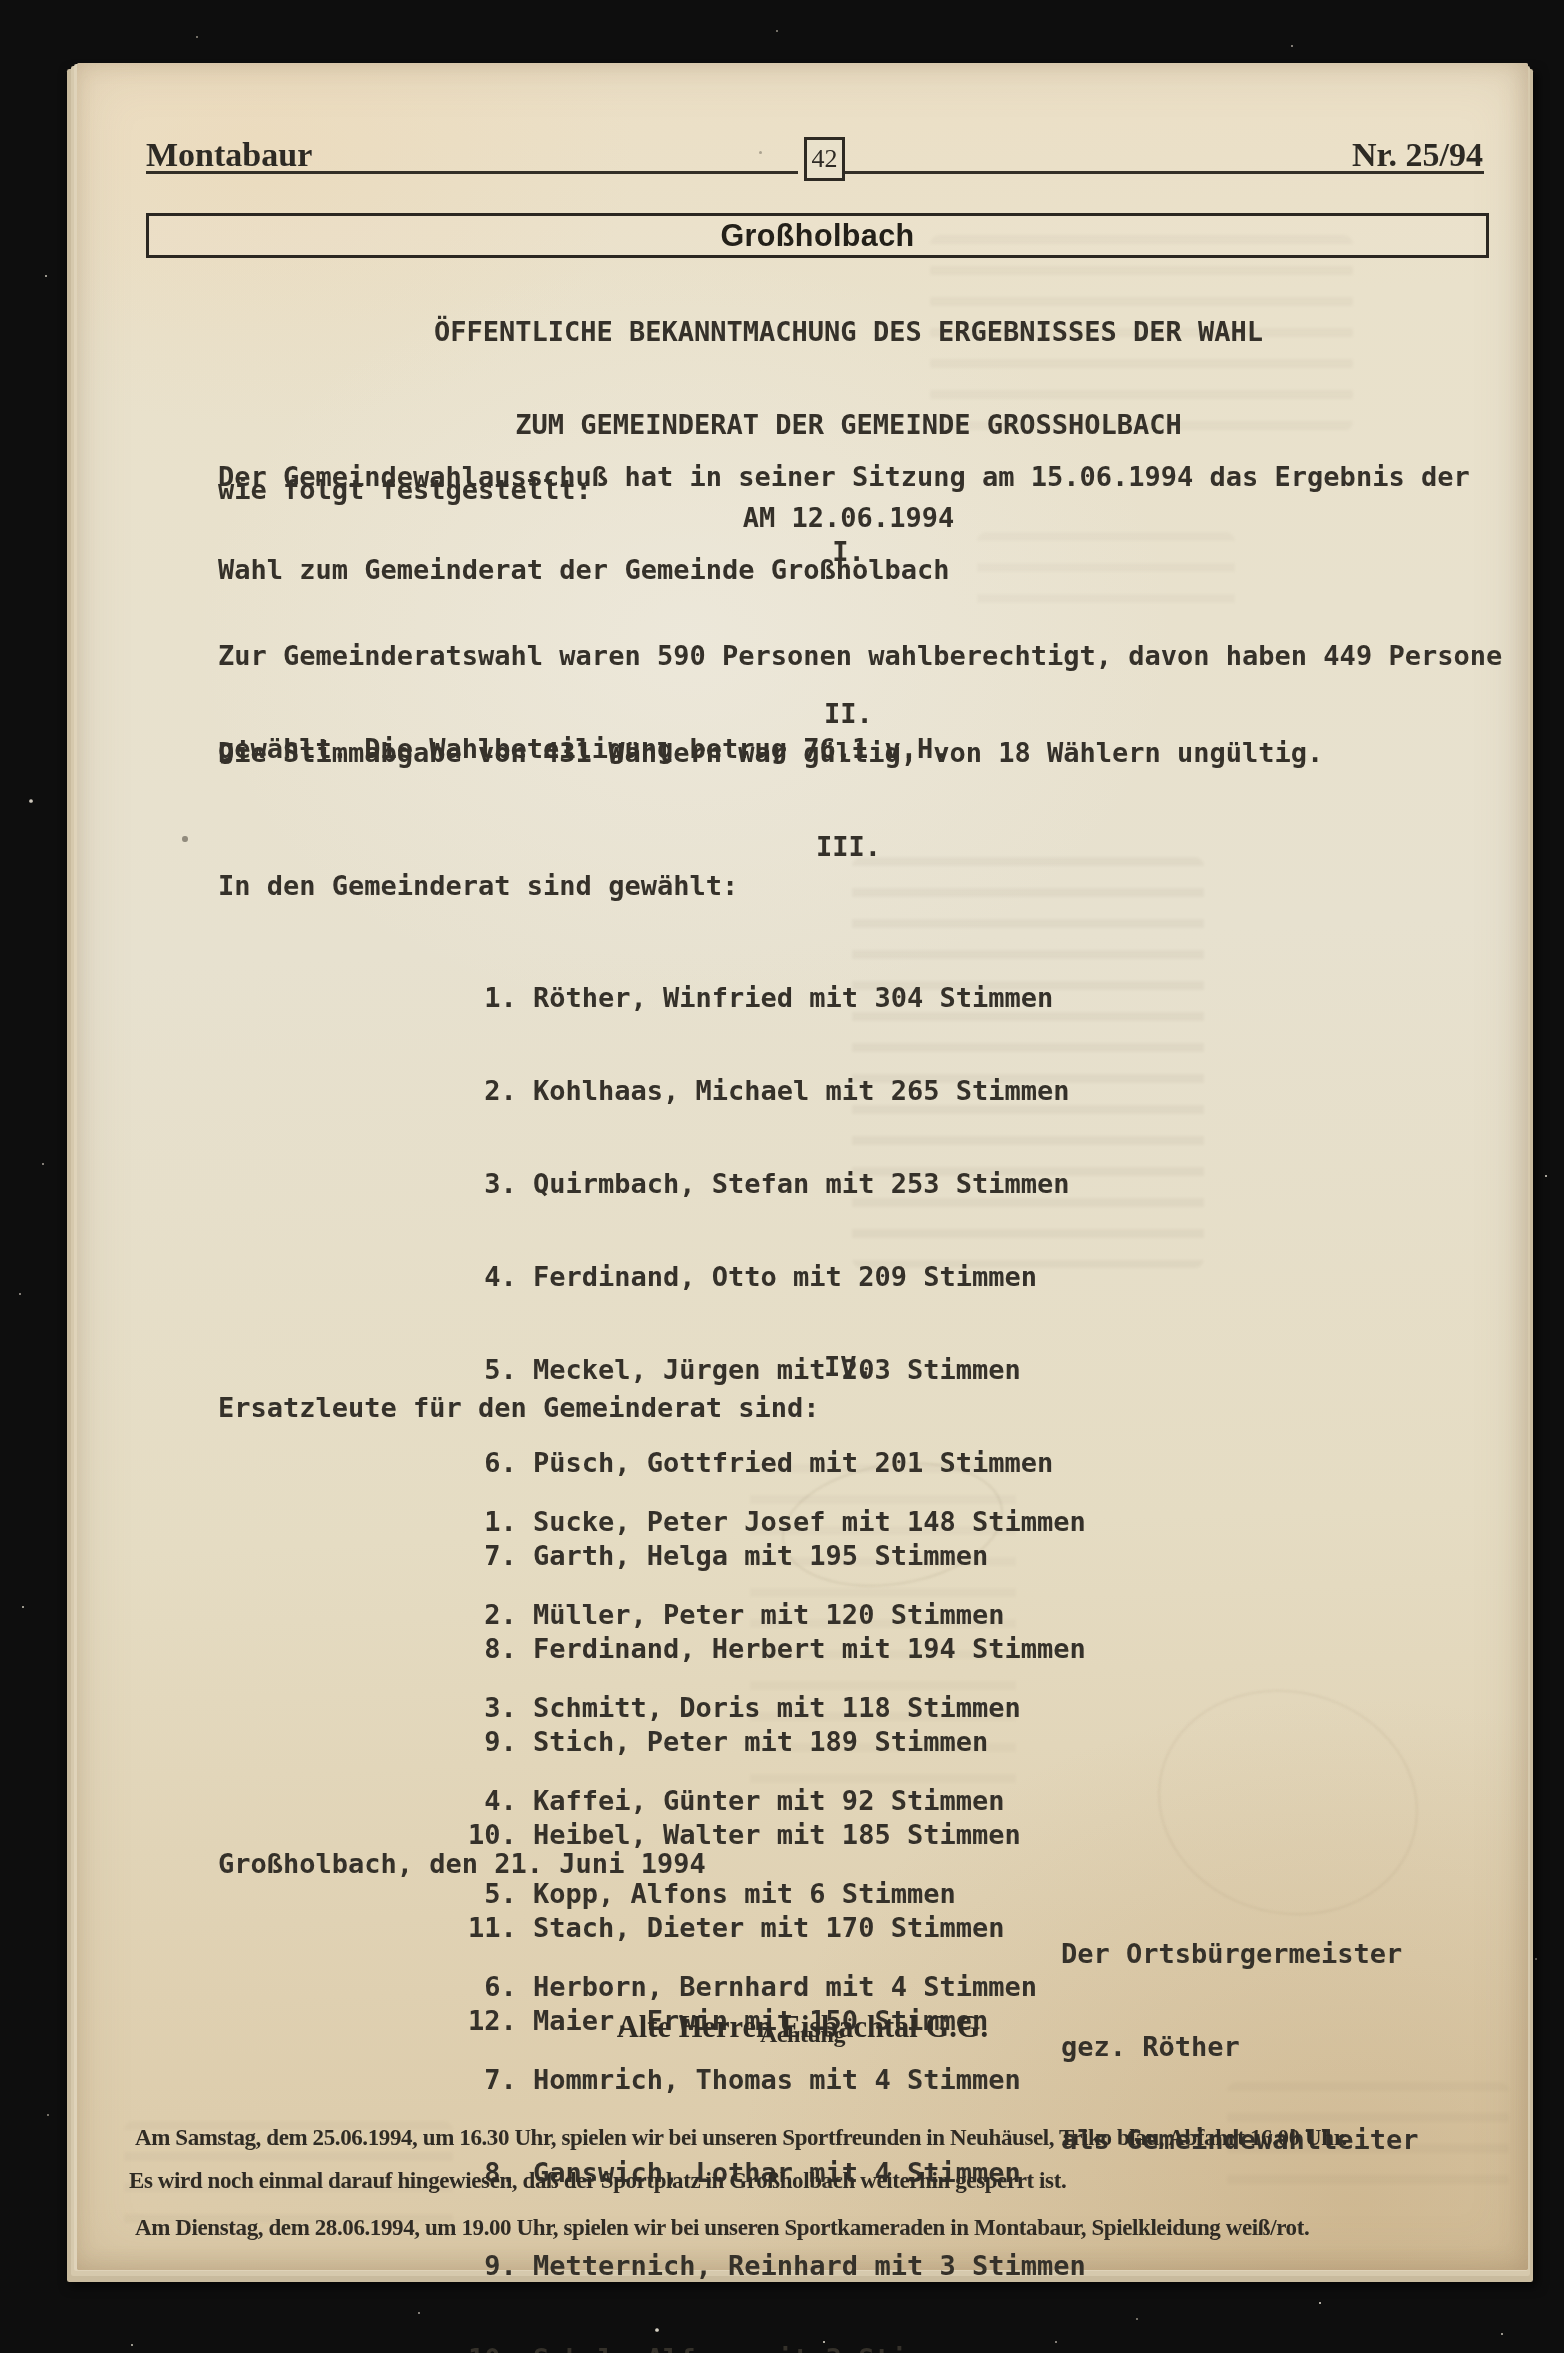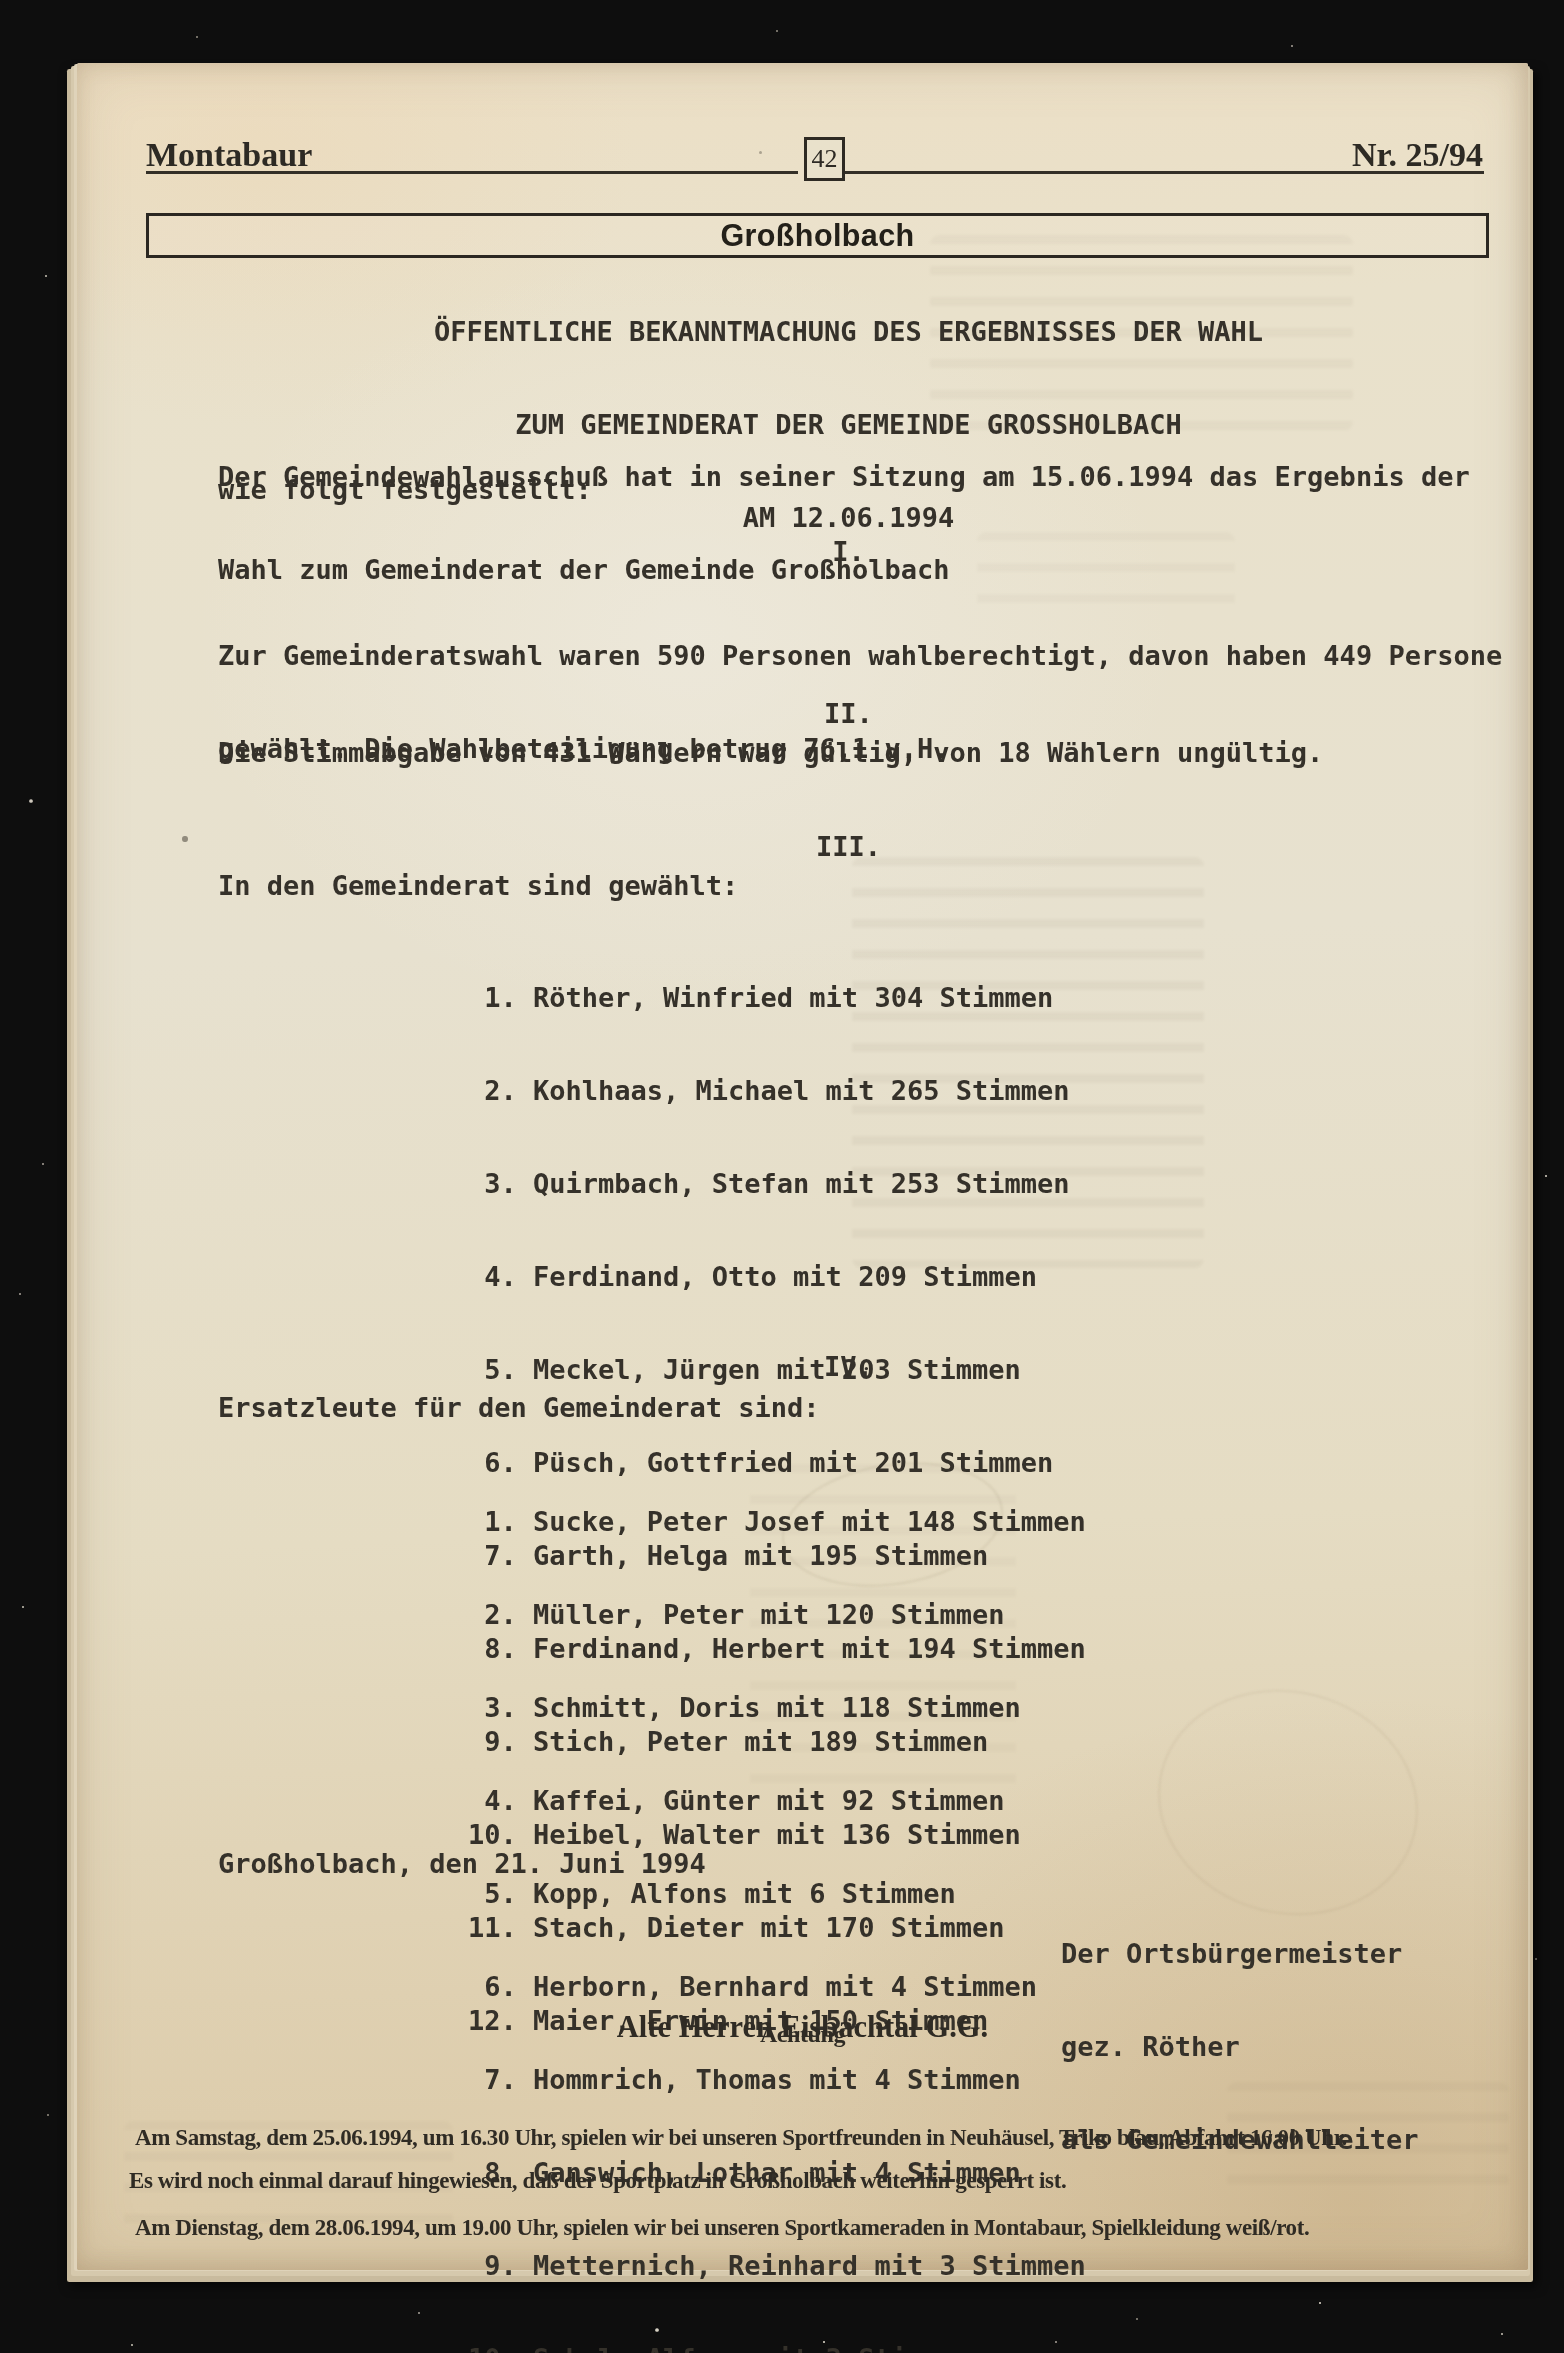--- a/index.html
+++ b/index.html
@@ -119,21 +119,21 @@
   <div class="abs mono" style="left:391px;top:857px;">
     <div> 1. Röther, Winfried mit 304 Stimmen</div>
     <div> 2. Kohlhaas, Michael mit 265 Stimmen</div>
     <div> 3. Quirmbach, Stefan mit 253 Stimmen</div>
     <div> 4. Ferdinand, Otto mit 209 Stimmen</div>
     <div> 5. Meckel, Jürgen mit 203 Stimmen</div>
     <div> 6. Püsch, Gottfried mit 201 Stimmen</div>
     <div> 7. Garth, Helga mit 195 Stimmen</div>
     <div> 8. Ferdinand, Herbert mit 194 Stimmen</div>
     <div> 9. Stich, Peter mit 189 Stimmen</div>
-    <div>10. Heibel, Walter mit 136 Stimmen</div>
+    <div>10. Heibel, Walter mit 185 Stimmen</div>
     <div>11. Stach, Dieter mit 170 Stimmen</div>
     <div>12. Maier, Erwin mit 150 Stimmen</div>
   </div>
 
   <div class="abs mono" style="left:141px;top:1329px;">Ersatzleute für den Gemeinderat sind:</div>
   <div class="abs mono center" style="left:141px;top:1288px;width:1261px;">IV.</div>
   <div class="abs mono" style="left:391px;top:1381px;">
     <div> 1. Sucke, Peter Josef mit 148 Stimmen</div>
     <div> 2. Müller, Peter mit 120 Stimmen</div>
     <div> 3. Schmitt, Doris mit 118 Stimmen</div>

